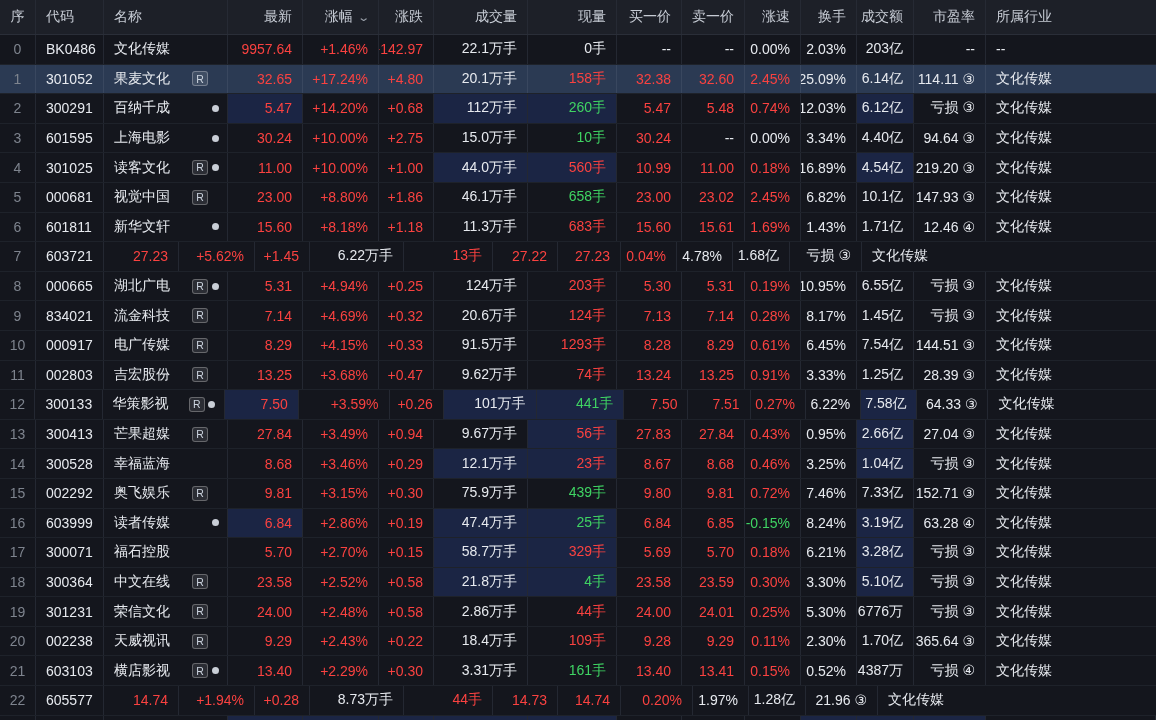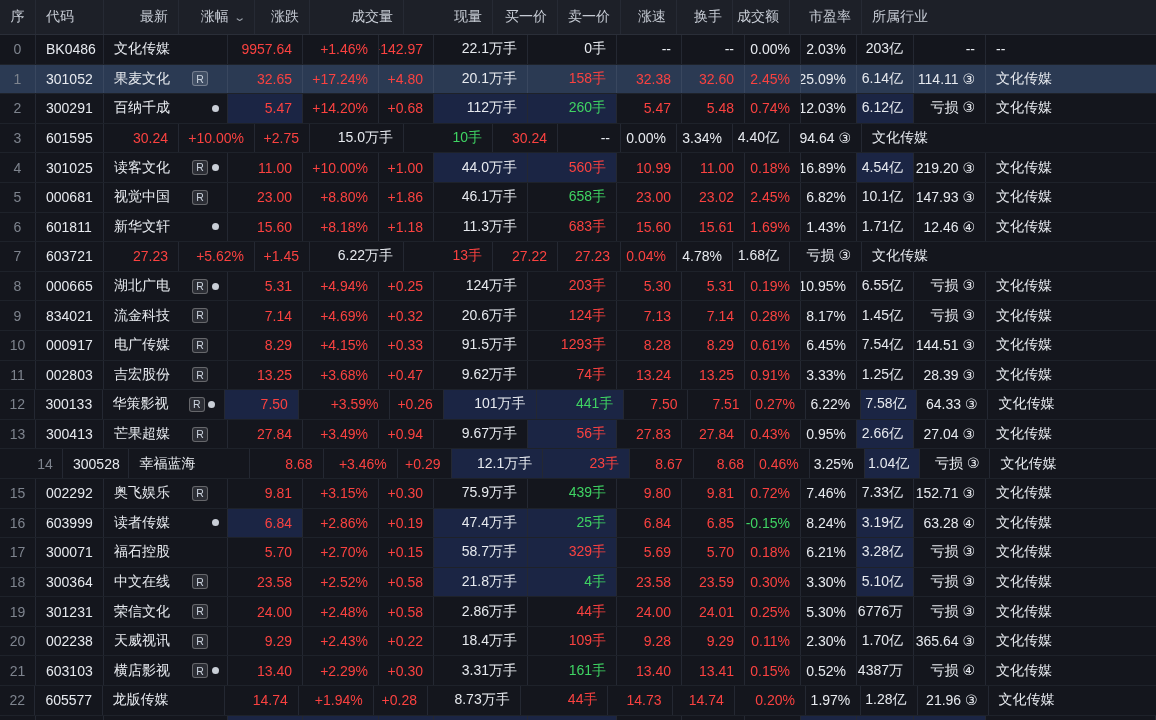--- a/index.html
+++ b/index.html
@@ -45,20 +45,23 @@
 <body>
 
 <div class="table">
   <div class="hrow" id="hrow">
       <div class="hcell a-c" style="width: 36px;">
         <span>序</span>
       </div>
       <div class="hcell a-l" style="width: 68px;">
         <span>代码</span>
       </div>
+      <div class="hcell a-l" style="width: 124px;">
+        <span>名称</span>
+      </div>
       <div class="hcell a-r" style="width: 75px;">
         <span>最新</span>
       </div>
       <div class="hcell a-r" style="width: 76px;">
         <span>涨幅</span>
         <span class="sorticon">⌄</span>
       </div>
       <div class="hcell a-r" style="width: 55px;">
         <span>涨跌</span>
       </div>
@@ -242,20 +245,27 @@
           <span class="c-w">文化传媒</span>
         </div>
       </div>
       <div class="row">
         <div class="cell a-c" style="width: 36px;">
           <span class="seq">3</span>
         </div>
         <div class="cell a-l" style="width: 68px;">
           <span class="c-w">601595</span>
         </div>
+        <div class="cell a-l namecell" style="width: 124px;">
+          <span class="nametxt c-w">上海电影</span>
+          <span class="rslot"></span>
+          <span class="dslot">
+            <span class="dot"></span>
+          </span>
+        </div>
         <div class="cell a-r" style="width: 75px;">
           <span class="c-r">30.24</span>
         </div>
         <div class="cell a-r" style="width: 76px;">
           <span class="c-r">+10.00%</span>
         </div>
         <div class="cell a-r" style="width: 55px;">
           <span class="c-r">+2.75</span>
         </div>
         <div class="cell a-r" style="width: 94px;">
@@ -789,21 +799,21 @@
           <span class="c-w">2.66亿</span>
         </div>
         <div class="cell a-r" style="width: 72px;">
           <span class="c-w">27.04 ③</span>
         </div>
         <div class="cell a-l" style="width: 170px;">
           <span class="c-w">文化传媒</span>
         </div>
       </div>
       <div class="row">
-        <div class="cell a-c" style="width: 36px; margin-left: 28px;">
+        <div class="cell a-c" style="width: 36px;">
           <span class="seq">14</span>
         </div>
         <div class="cell a-l" style="width: 68px;">
           <span class="c-w">300528</span>
         </div>
         <div class="cell a-l namecell" style="width: 124px;">
           <span class="nametxt c-w">幸福蓝海</span>
           <span class="rslot"></span>
           <span class="dslot"></span>
         </div>
@@ -1200,25 +1210,20 @@
         <div class="cell a-l" style="width: 170px;">
           <span class="c-w">文化传媒</span>
         </div>
       </div>
       <div class="row">
         <div class="cell a-c" style="width: 36px;">
           <span class="seq">22</span>
         </div>
         <div class="cell a-l" style="width: 68px;">
           <span class="c-w">605577</span>
-        </div>
-        <div class="cell a-l namecell" style="width: 124px;">
-          <span class="nametxt c-w">龙版传媒</span>
-          <span class="rslot"></span>
-          <span class="dslot"></span>
         </div>
         <div class="cell a-r" style="width: 75px;">
           <span class="c-r">14.74</span>
         </div>
         <div class="cell a-r" style="width: 76px;">
           <span class="c-r">+1.94%</span>
         </div>
         <div class="cell a-r" style="width: 55px;">
           <span class="c-r">+0.28</span>
         </div>

